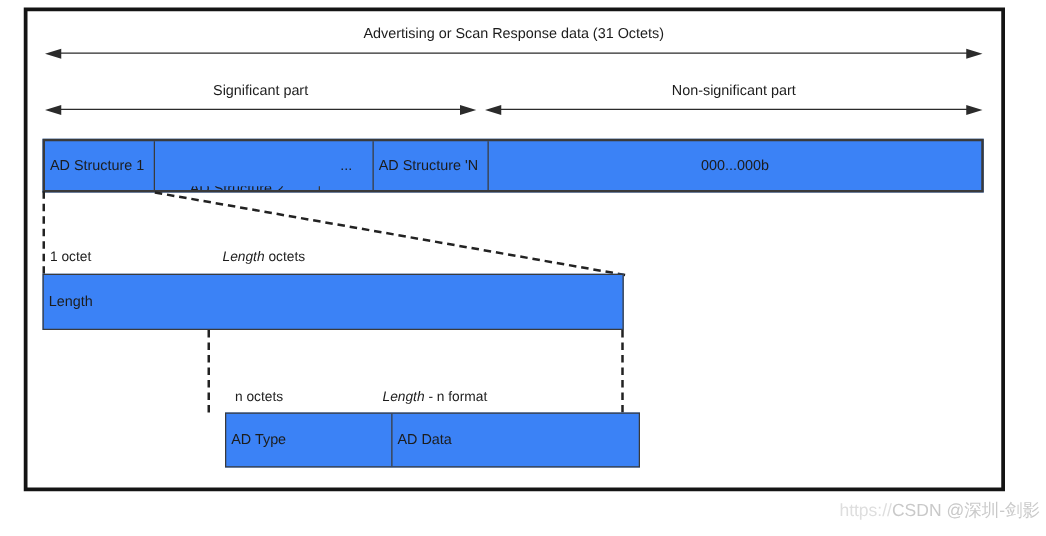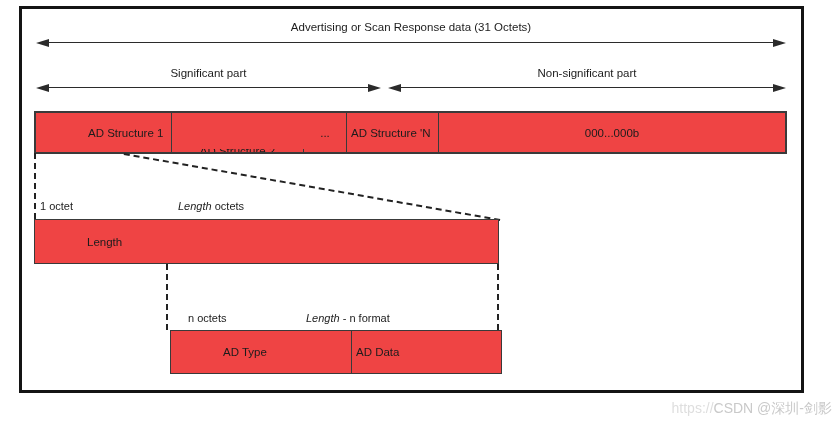--- a/index.html
+++ b/index.html
@@ -18,21 +18,21 @@
       border-top:4.5px solid transparent; border-bottom:4.5px solid transparent;}
   .ah-left{border-right:13px solid var(--line,#2b2b2b);}
   .ah-right{border-left:13px solid var(--line,#2b2b2b);}
   .arrow-label{
     position:absolute; text-align:center; font-size:11.5px; line-height:14px;
     color:var(--text,#1c1c1c); white-space:nowrap;
   }
   
   .row{
     position:absolute; display:flex; box-sizing:border-box;
-    border:2px solid var(--box-border,#3a3a3a); background:#ef4444;padding-left:48px;
+    border:2px solid var(--box-border,#3a3a3a); background:#3b82f6;
   }
   .row2{border-width:1.5px;}
   .cell{
     box-sizing:border-box; display:flex; align-items:center;
     font-size:11.5px; padding:0 4px; white-space:nowrap; overflow:hidden;
     border-right:1.5px solid var(--box-border,#3a3a3a);
   }
   .cell:last-child{border-right:none;}
   .cell.center{justify-content:center;}
   .grow{flex:1 1 auto;}
@@ -101,21 +101,21 @@
   <div class="row row2" style="left:34px; top:219px; width:465px; height:45px;">
     <div class="cell" style="width:132px;">Length</div>
   </div>
 
   <div class="dash-v" style="left:166px; top:264px; height:66px;"></div>
   <div class="dash-v" style="left:497px; top:264px; height:66px;"></div>
 
   <div class="note" style="left:188px; top:312px;">n octets</div>
   <div class="note" style="left:306px; top:312px;"><em>Length</em><span> - n format</span></div>
 
-  <div class="row row2" style="left:170px; top:330px; width:332px; height:44px;">
+  <div class="row row2" style="left:180px; top:330px; width:332px; height:44px;">
     <div class="cell" style="width:133px;">AD Type</div>
     <div class="cell grow">AD Data</div>
   </div>
 
 
   <div class="watermark"><span class="wm-prefix">https://</span><span>CSDN @深圳-剑影</span></div>
 
 </div>
 
 </body></html>

